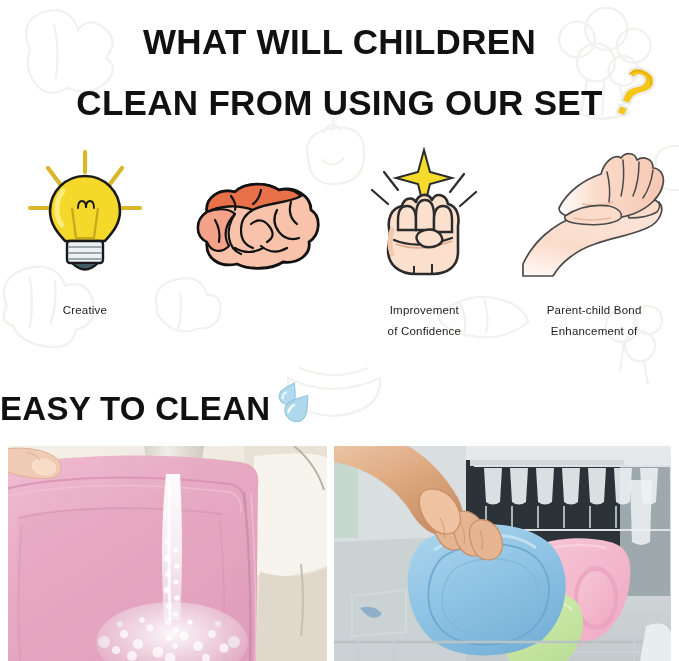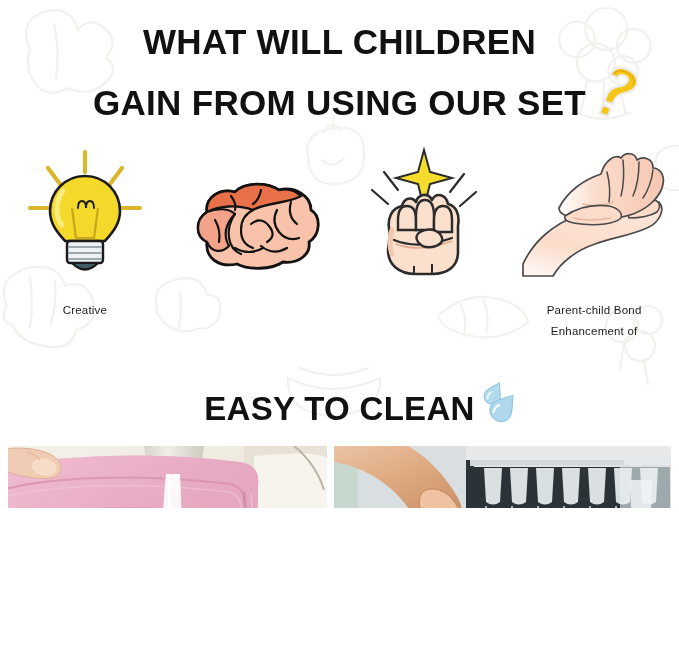--- a/index.html
+++ b/index.html
@@ -12,21 +12,21 @@
     width: 679px;
     height: 661px;
     overflow: hidden;
     font-family: "Liberation Sans", sans-serif;
     position: relative;
   }
 
   .page {
     position: relative;
     width: 679px;
-    height: 508px;
+    height: 661px;
     background: #ffffff;
     overflow: hidden;
   }
 
   
   .watermark-layer {
     position: absolute;
     left: 0; top: 0;
     width: 679px;
     height: 446px;
@@ -97,21 +97,20 @@
     letter-spacing: 0.2px;
     font-weight: normal;
   }
 
   
   .subheadline {
     position: absolute;
     left: 0;
     top: 390px;
     width: 679px;
-    text-align: center;
     z-index: 3;
   }
   .subheadline-inner {
     position: relative;
     display: inline-block;
     font-size: 33px;
     font-weight: bold;
     color: #111111;
     letter-spacing: 0.3px;
     white-space: nowrap;
@@ -203,21 +202,21 @@
         <g transform="translate(652,140) scale(1.0)">
           <path d="M4 30 q-4 -22 18 -24 q22 -2 22 22 q0 20 -20 22 q-18 2 -20 -20 z"></path>
         </g>
       </g>
     </svg>
   </div>
 
   <div class="headline">
     <div class="headline-line l1">WHAT WILL CHILDREN</div>
     <div class="headline-line l2">
-      <span>GAIN FROM USING OUR SET</span>
+      <span>CLEAN FROM USING OUR SET</span>
       <span class="qmark">
         <svg width="54" height="58" viewBox="0 0 54 58" xmlns="http://www.w3.org/2000/svg">
           <g transform="rotate(22 27 29)">
 
             <path d="M12 12 q2 -9 13 -9 q14 0 15 11 q0 7 -8 12 q-7 5 -7 11 l0 4 l-9 0 l0 -6 q0 -8 8 -13 q6 -4 6 -8 q0 -4 -5 -4 q-5 0 -6 6 z" fill="#F5C518" stroke="#EDEDED" stroke-width="2.4" stroke-linejoin="round"></path>
             <rect x="16" y="45" width="9" height="9" rx="1.5" fill="#F5C518" stroke="#EDEDED" stroke-width="2.4"></rect>
 
             <path d="M14 13 q2 -7 11 -7 q11 0 12 9" fill="none" stroke="#E2AE0D" stroke-width="1.4" stroke-linecap="round"></path>
           </g>
         </svg>
@@ -319,20 +318,24 @@
               <path d="M40 92 q24 10 58 -2" fill="none" stroke="#2b2b2b" stroke-width="2.2" stroke-linecap="round"></path>
               <path d="M42 96 q24 9 56 -3" fill="none" stroke="#E0A98A" stroke-width="1.6"></path>
 
               <path d="M66 84 q12 -6 20 2 q6 8 -4 12 q-12 4 -18 -4 q-4 -6 2 -10 z" fill="#FBE0CE" stroke="#2b2b2b" stroke-width="2.4"></path>
 
               <path d="M60 118 q0 6 0 8 M78 116 q0 6 0 10" fill="none" stroke="#2b2b2b" stroke-width="2"></path>
               <path d="M38 82 q-4 14 0 24" fill="none" stroke="#F3C9AE" stroke-width="5" stroke-linecap="round"></path>
             </g>
           </svg>
         </span>
+      </div>
+      <div class="feature-label">
+        <div>Improvement</div>
+        <div>of Confidence</div>
       </div>
     </div>
 
     <div class="feature">
       <div class="feature-art">
         <span>
           <svg width="150" height="140" viewBox="0 0 150 140" xmlns="http://www.w3.org/2000/svg">
             <defs>
               <linearGradient id="skinFade" x1="0" y1="0" x2="1" y2="0">
                 <stop offset="0" stop-color="#FBDCCB" stop-opacity="0"></stop>

